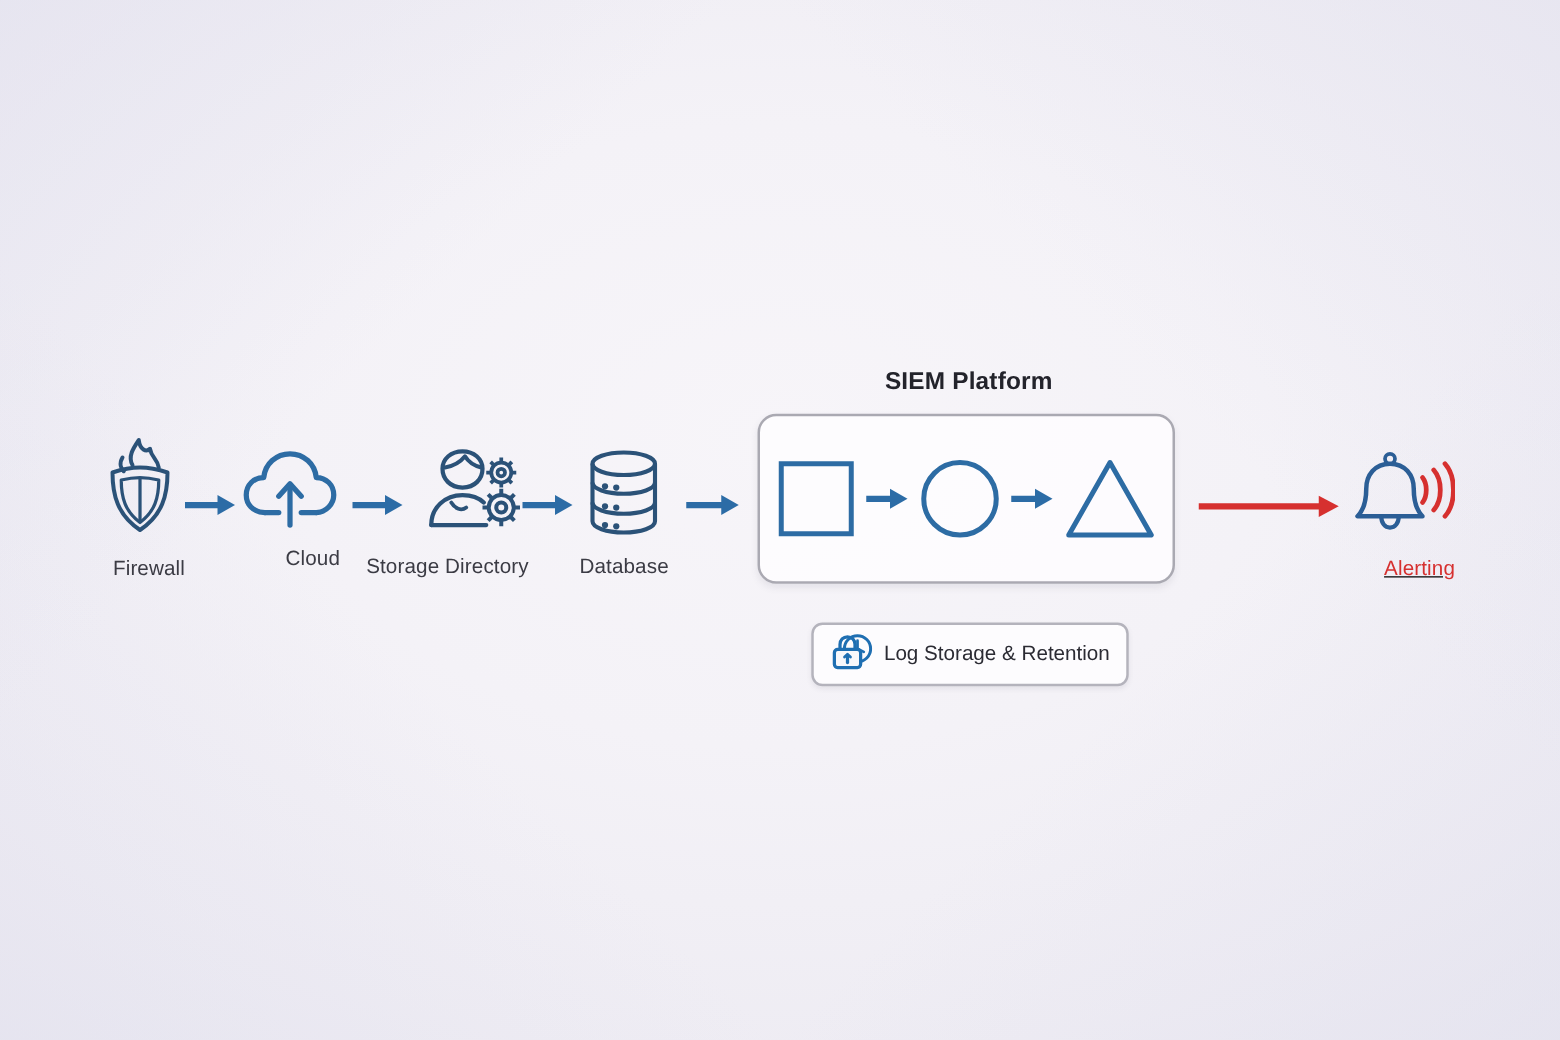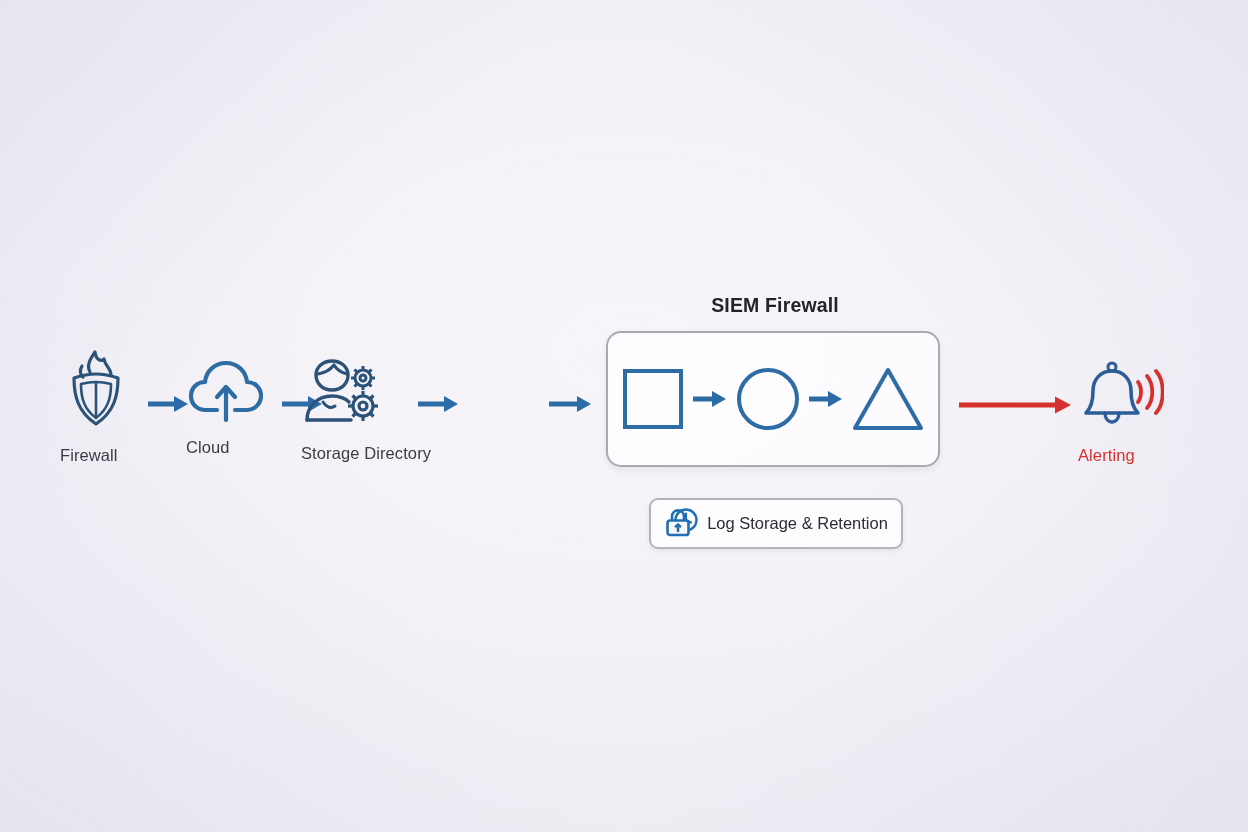--- a/index.html
+++ b/index.html
@@ -35,21 +35,21 @@
     background: linear-gradient(135deg, rgba(225,224,238,.55) 0%, rgba(255,255,255,0) 28%),
                 linear-gradient(-135deg, rgba(225,224,238,.45) 0%, rgba(255,255,255,0) 30%),
                 linear-gradient(45deg, rgba(225,224,238,.45) 0%, rgba(255,255,255,0) 30%),
                 linear-gradient(-45deg, rgba(225,224,238,.5) 0%, rgba(255,255,255,0) 30%);
   }
 
   .node {
     position: absolute;
     display: flex;
     flex-direction: column;
-    align-items: flex-start;
+    align-items: flex-end;
     z-index: 3;
   }
   .node .glyph {
     display: block;
     line-height: 0;
   }
   .node .label {
     margin-top: 14px;
     font-size: 16.5px;
     color: #3b3b44;
@@ -211,30 +211,51 @@
     <span class="label">Storage Directory</span>
   </div>
 
   <span class="arrow" style="left:416px; top:392px;">
     <svg width="44" height="24" viewBox="0 0 44 24">
       <line x1="2" y1="12" x2="30" y2="12" stroke="#2c6ca6" stroke-width="5"></line>
       <path d="M28 4 L42 12 L28 20 Z" fill="#2c6ca6"></path>
     </svg>
   </span>
 
+  <div class="node" style="left:455px; top:358px; width:80px;">
+    <span class="glyph">
+      <svg width="72" height="72" viewBox="0 0 72 72" fill="none">
+        <g stroke="#2b5278" stroke-width="3.3" fill="none">
+          <ellipse cx="36" cy="13" rx="25" ry="9"></ellipse>
+          <path d="M11 13 L11 59 C11 64 22 68 36 68 C50 68 61 64 61 59 L61 13"></path>
+          <path d="M11 28 C11 33 22 37 36 37 C50 37 61 33 61 28"></path>
+          <path d="M11 44 C11 49 22 53 36 53 C50 53 61 49 61 44"></path>
+        </g>
+        <g fill="#2b5278">
+          <circle cx="21" cy="31" r="2.5"></circle>
+            <circle cx="30" cy="32" r="2.5"></circle>
+          <circle cx="21" cy="47" r="2.5"></circle>
+            <circle cx="30" cy="48" r="2.5"></circle>
+          <circle cx="21" cy="62" r="2.5"></circle>
+            <circle cx="30" cy="63" r="2.5"></circle>
+        </g>
+      </svg>
+    </span>
+    <span class="label">Database</span>
+  </div>
 
   <span class="arrow" style="left:547px; top:392px;">
     <svg width="46" height="24" viewBox="0 0 46 24">
       <line x1="2" y1="12" x2="32" y2="12" stroke="#2c6ca6" stroke-width="5"></line>
       <path d="M30 4 L44 12 L30 20 Z" fill="#2c6ca6"></path>
     </svg>
   </span>
 
   <div id="siem-group">
-    <div id="siem-title">SIEM Firewall</div>
+    <div id="siem-title">SIEM Platform</div>
 
     <div id="siem-box">
 
       <span class="siem-shape">
         <svg width="64" height="64" viewBox="0 0 64 64">
           <rect x="4" y="4" width="56" height="56" fill="none" stroke="#2d6ca4" stroke-width="4"></rect>
         </svg>
       </span>
 
       <span class="siem-arrow">
@@ -282,21 +303,21 @@
     <span class="badge-label">Log Storage &amp; Retention</span>
   </div>
 
   <span class="arrow" style="left:957px; top:393px;">
     <svg width="116" height="24" viewBox="0 0 116 24">
       <line x1="2" y1="12" x2="100" y2="12" stroke="#d6302f" stroke-width="5"></line>
       <path d="M98 3.5 L114 12 L98 20.5 Z" fill="#d6302f"></path>
     </svg>
   </span>
 
-  <div class="node" style="left:1078px; top:360px; width:86px;">
+  <div class="node" style="left:1078px; top:360px; width:86px;text-decoration:underline;">
     <span class="glyph">
       <svg width="86" height="72" viewBox="0 0 86 72" fill="none">
 
         <circle cx="34" cy="7" r="4" stroke="#2b5e96" stroke-width="3" fill="none"></circle>
         <path d="M34 11 C22 11 15 20 15 31 C15 41 12 49 8 53 L60 53 C56 49 53 41 53 31
                  C53 20 46 11 34 11 Z" stroke="#2b5e96" stroke-width="3.6" fill="none" stroke-linejoin="round"></path>
         <path d="M27 53 C27 58.5 30 62 34 62 C38 62 41 58.5 41 53" stroke="#2b5e96" stroke-width="3.4" fill="none" stroke-linecap="round"></path>
 
         <path d="M60 22 C64 27 64 37 60 42" stroke="#d6302f" stroke-width="3.8" stroke-linecap="round" fill="none"></path>
         <path d="M69 16 C76 24 76 40 69 48" stroke="#d6302f" stroke-width="3.8" stroke-linecap="round" fill="none"></path>

